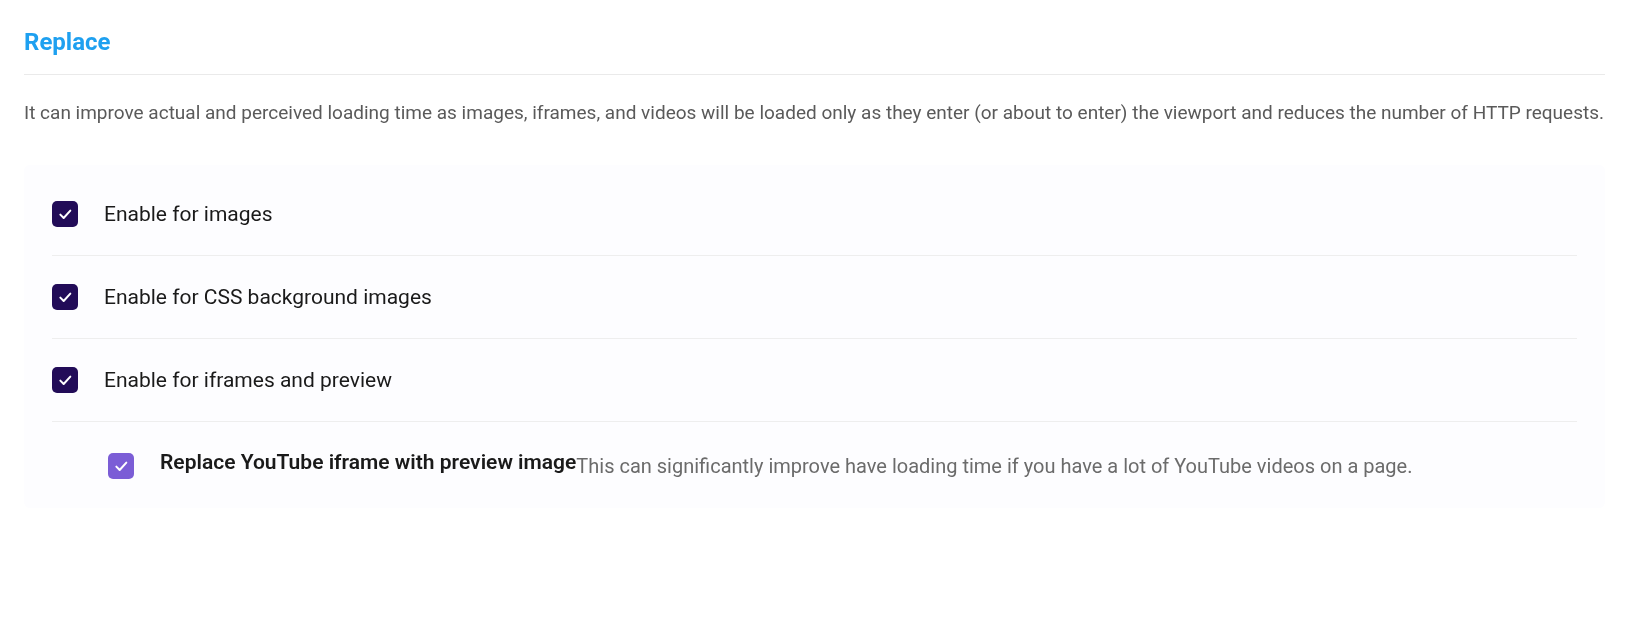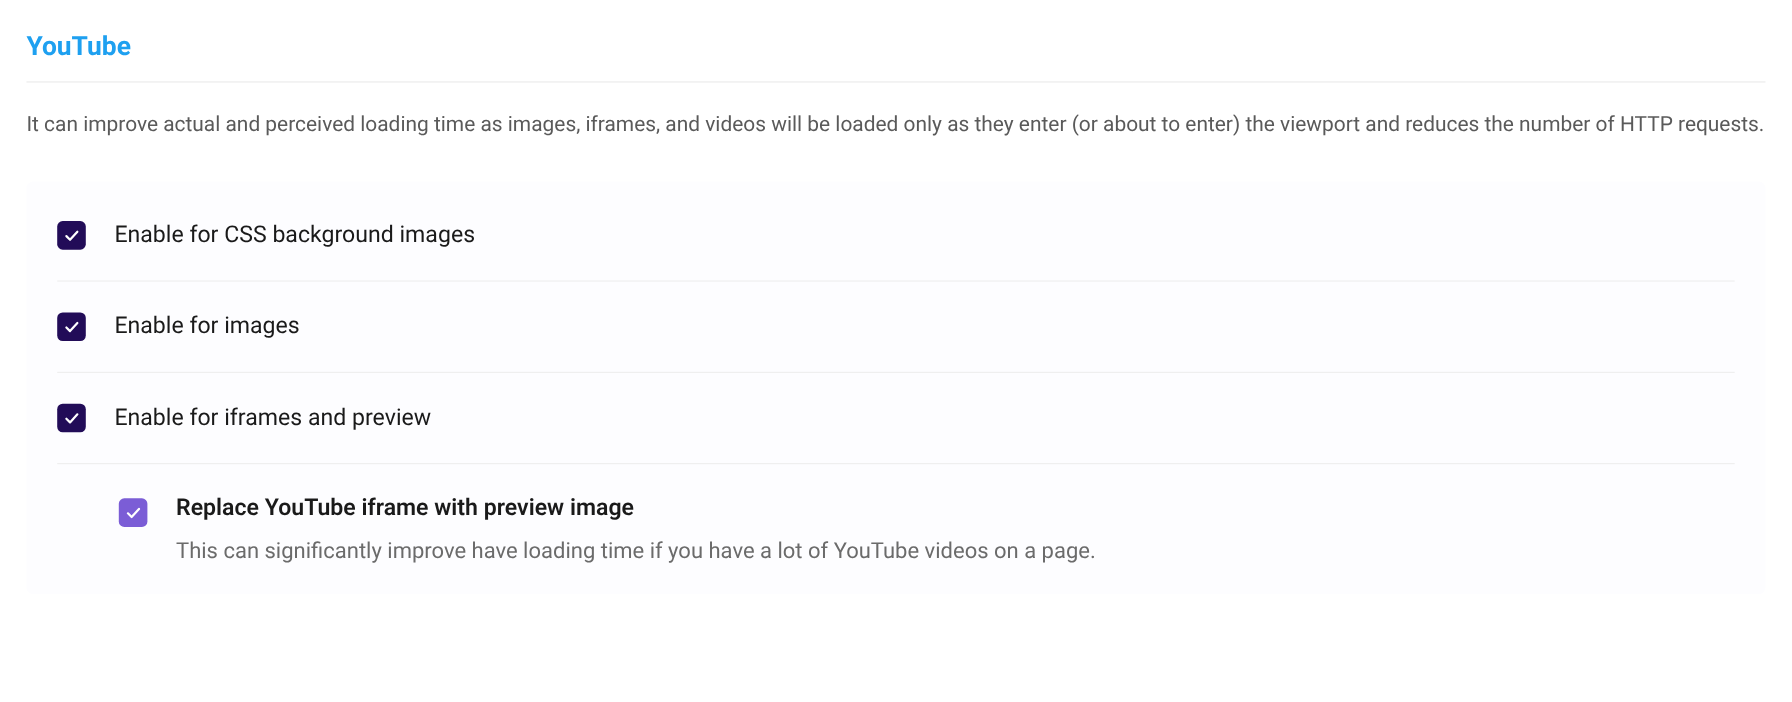--- a/index.html
+++ b/index.html
@@ -82,59 +82,59 @@
       padding: 28px 0 8px 56px;
       display: flex;
       align-items: flex-start;
     }
     .subrow .checkbox {
       margin-right: 26px;
       margin-top: 3px;
     }
     .sub-content {
       display: flex;
-      flex-direction: column;
+      flex-direction: row;
     }
     .sub-label {
       font-size: 21px;
       font-weight: 600;
       color: #1a1a1a;
       margin-bottom: 10px;
     }
     .sub-desc {
       font-size: 20px;
       color: #6b6b6b;
       line-height: 1.6;
     }
   </style>
 </head>
 <body>
 
-<h2 class="section-title">YouTube</h2>
+<h2 class="section-title">Replace</h2>
 <hr class="section-hr">
 <p class="section-desc">It can improve actual and perceived loading time as images, iframes, and videos will be loaded only as they enter (or about to enter) the viewport and reduces the number of HTTP requests.</p>
 
 <div class="panel">
 
   <div class="row">
     <div class="checkbox dark">
       <svg class="check-svg" viewBox="0 0 24 24">
           <polyline points="5 13 10 18 20 7"></polyline>
         </svg>
     </div>
-    <span class="row-label">Enable for CSS background images</span>
+    <span class="row-label">Enable for images</span>
   </div>
 
   <div class="row">
     <div class="checkbox dark">
       <svg class="check-svg" viewBox="0 0 24 24">
           <polyline points="5 13 10 18 20 7"></polyline>
         </svg>
     </div>
-    <span class="row-label">Enable for images</span>
+    <span class="row-label">Enable for CSS background images</span>
   </div>
 
   <div class="row">
     <div class="checkbox dark">
       <svg class="check-svg" viewBox="0 0 24 24">
           <polyline points="5 13 10 18 20 7"></polyline>
         </svg>
     </div>
     <span class="row-label">Enable for iframes and preview</span>
   </div>

